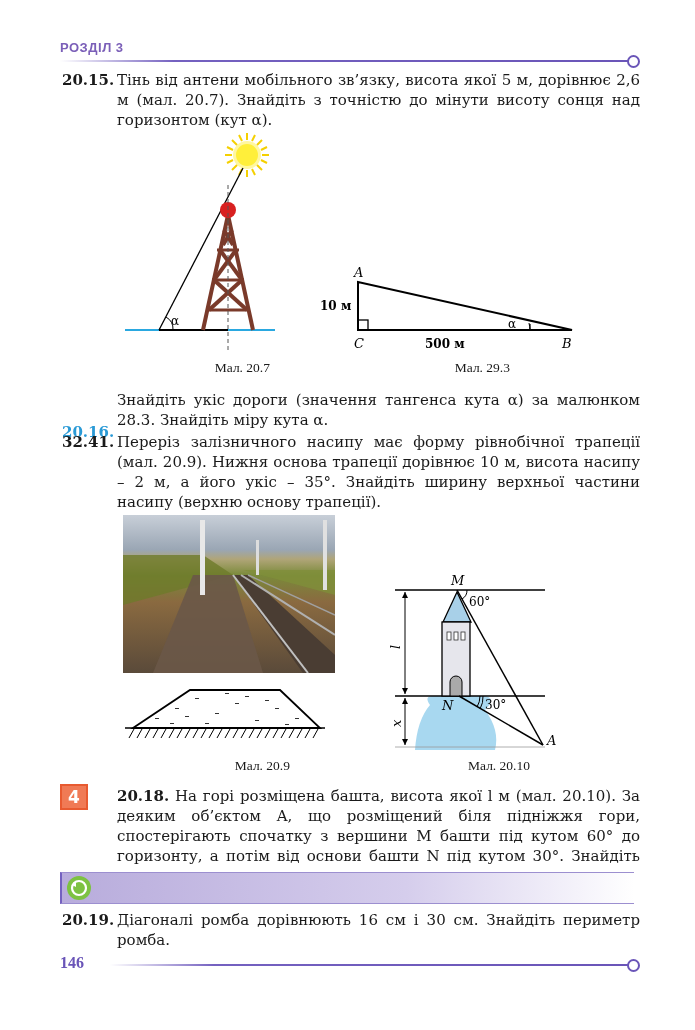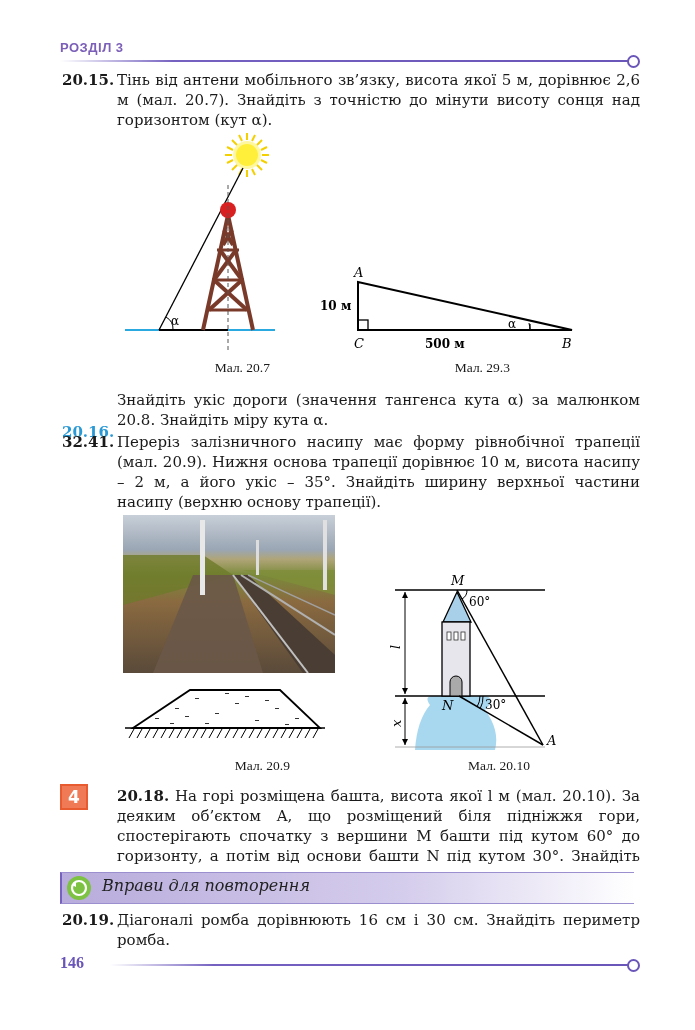--- a/index.html
+++ b/index.html
@@ -102,21 +102,21 @@
     <text x="252" y="86" font-size="13" font-style="italic" font-family="DejaVu Serif, serif">B</text>
     <text x="10" y="48" font-size="12" font-weight="bold" font-family="DejaVu Serif, serif">10 м</text>
     <text x="115" y="86" font-size="12" font-weight="bold" font-family="DejaVu Serif, serif">500 м</text>
     <text x="198" y="66" font-size="12" font-family="DejaVu Serif, serif">α</text>
   </svg>
 </div>
 <div class="abs caption" style="left:390px; top:360px; width:120px;">Мал. 29.3</div>
 
 <div class="abs problem" style="top:390px;">
   <span class="num blue">20.16.</span>
-  <div class="text">Знайдіть укіс дороги (значення тангенса кута α) за малюнком 20.8. Знайдіть міру кута α.</div>
+  <div class="text">Знайдіть укіс дороги (значення тангенса кута α) за малюнком 28.3. Знайдіть міру кута α.</div>
 </div>
 
 <div class="abs problem" style="top:432px;">
   <span class="num">32.41.</span>
   <div class="text">Переріз залізничного насипу має форму рівнобічної трапеції (мал. 20.9). Нижня основа трапеції дорівнює 10 м, висота насипу – 2 м, а його укіс – 35°. Знайдіть ширину верхньої частини насипу (верхню основу трапеції).</div>
 </div>
 
 <div class="abs" style="left:123px; top:515px; width:212px; height:158px; overflow:hidden;
             background: linear-gradient(to bottom, #c8cfd8 0%, #9aa6b4 22%, #b0a578 28%, #7a8a3a 38%, #8a6a40 55%, #5a4a3a 100%);">
   <svg width="212" height="158" viewBox="0 0 212 158">
@@ -226,21 +226,20 @@
     <span>На горі розміщена башта, висота якої l м (мал. 20.10). За деяким об’єктом A, що розміщений біля підніжжя гори, спостерігають спочатку з вершини M башти під кутом 60° до горизонту, а потім від основи башти N під кутом 30°. Знайдіть висоту x гори.</span>
   </div>
 </div>
 
 <div class="abs review-bar">
   <svg class="abs" style="left:4px; top:2px;" width="26" height="26" viewBox="0 0 26 26">
     <circle cx="13" cy="13" r="12" fill="#7dc242"></circle>
     <circle cx="13" cy="13" r="7" fill="none" stroke="#fff" stroke-width="2.2"></circle>
     <polygon points="6,10 10,6 10,12" fill="#fff"></polygon>
   </svg>
-  <span class="title">Вправи для повторення</span>
 </div>
 
 <div class="abs problem" style="top:910px;">
   <span class="num">20.19.</span>
   <div class="text">Діагоналі ромба дорівнюють 16 см і 30 см. Знайдіть периметр ромба.</div>
 </div>
 
 <div class="abs page-num">146</div>
 <div class="abs rule" style="left:110px; top:964px; width:520px;"></div>
 <div class="abs rule-end" style="left:627px; top:959px;"></div>

